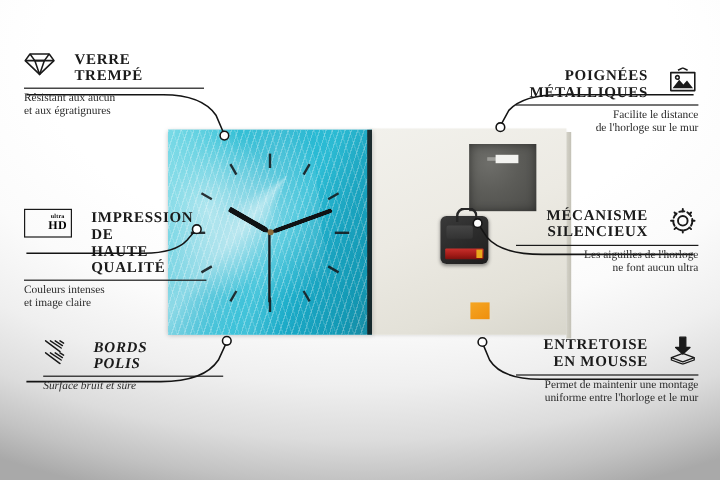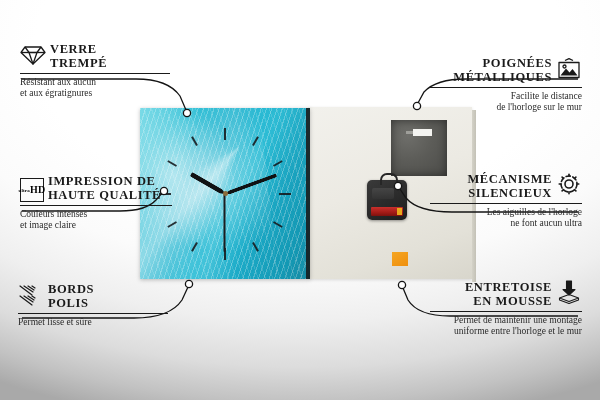--- a/index.html
+++ b/index.html
@@ -201,22 +201,22 @@
     width: 5px; height: 5px;
     margin: -2.5px 0 0 -2.5px;
     border-radius: 50%;
     background: #8a6a3a;
   }
 
   
   .callout { position: absolute; }
   .callout .head {
     display: flex;
-    align-items: flex-end;
-    gap: 4px;
+    align-items: flex-start;
+    gap: 16px;
   }
   .callout.left .head { justify-content: flex-start; }
   .callout.right .head { justify-content: flex-end; }
   .title {
     font-family: "Liberation Serif", "DejaVu Serif", serif;
     font-weight: bold;
     font-size: 12.5px;
     line-height: 14px;
     letter-spacing: .6px;
     color: #1a1a1a;
@@ -236,35 +236,36 @@
     color: #2a2a2a;
     white-space: pre-line;
   }
   .callout.right .desc { text-align: right; }
 
   .icon { flex: 0 0 auto; display: block; }
 
   
   #c-verre      { left: 20px;  top: 42px;  width: 150px; }
   #c-impression { left: 20px;  top: 174px; width: 152px; }
-  #c-bords      { left: 18px;  top: 282px; width: 150px; }
+  #c-bords      { left: 36px;  top: 282px; width: 150px; font-style: italic; }
   #c-poignees   { left: 430px; top: 56px;  width: 152px; }
   #c-mecanisme  { left: 430px; top: 172px; width: 152px; }
   #c-entretoise { left: 430px; top: 280px; width: 152px; }
 
   #leaders { position: absolute; left: 0; top: 0; width: 600px; height: 400px; pointer-events: none; }
   .lead { fill: none; stroke: #141414; stroke-width: 1.3; }
   .dot  { fill: #ffffff; stroke: #141414; stroke-width: 1.3; }
 
   .hd-box {
     width: 22px; height: 22px;
     border: 1.6px solid #1a1a1a;
-    display: flex; 
+    display: flex; flex-direction: column;
     align-items: center; justify-content: center;
     line-height: 1;
+    padding-left: 16px;
   }
   .hd-ultra { font-size: 5px; font-weight: bold; letter-spacing: .2px; }
   .hd-main  { font-size: 10px; font-weight: bold; letter-spacing: .3px; }
 </style>
 </head>
 <body>
 
 <div id="stage">
 
   <div id="product">
@@ -377,21 +378,21 @@
               <path d="M6,12 L15,18"></path>
               <path d="M10,12 L16,16"></path>
               <path d="M14,12 L17,14"></path>
           </g>
         </svg>
       </span>
       <span class="title">BORDS
 POLIS</span>
     </div>
     <div class="rule"></div>
-    <div class="desc">Permet lisse et sûre</div>
+    <div class="desc">Surface bruit et sûre</div>
   </div>
 
   <div class="callout right" id="c-poignees">
     <div class="head">
       <span class="title">POIGNÉES
 MÉTALLIQUES</span>
       <span class="icon">
         <svg width="26" height="22" viewBox="0 0 26 22">
           <g fill="none" stroke="#1a1a1a" stroke-width="1.3" stroke-linejoin="round">
             <path d="M9,2.5 L13,0.6 L17,2.5"></path>

